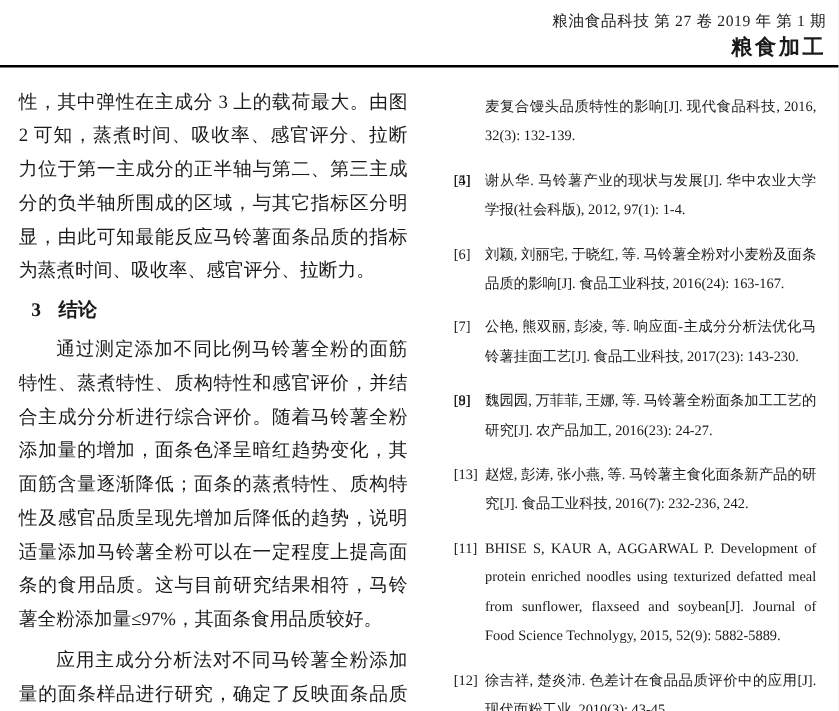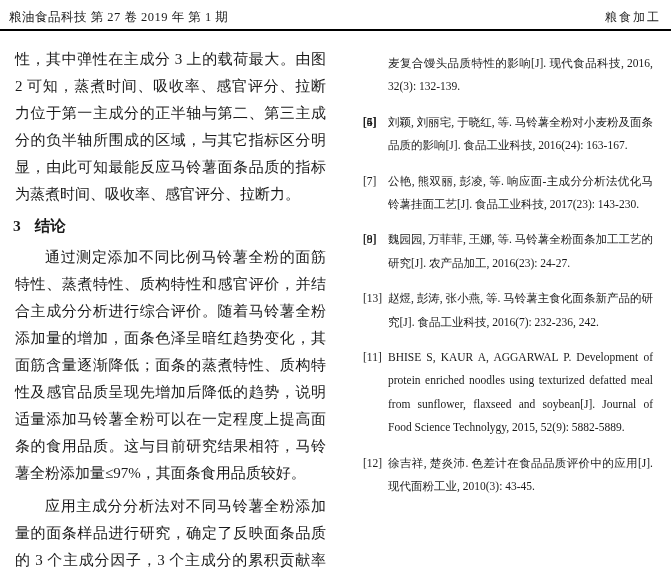--- a/index.html
+++ b/index.html
@@ -12,29 +12,30 @@
     color: #1a1a1a;
     font-family: "Liberation Serif", "DejaVu Serif", serif;
     overflow: hidden;
     box-sizing: border-box;
   }
   .header {
     display: flex;
     justify-content: space-between;
     align-items: flex-end;
     padding: 9px 10px 3px 9px;
+    flex-direction: column;
   }
   .header-left {
     font-size: 12.5px;
     letter-spacing: 0.5px;
     white-space: nowrap;
   }
   .header-right {
-    font-size: 12px;
-    font-weight: normal;
+    font-size: 17px;
+    font-weight: bold;
     letter-spacing: 2px;
     white-space: nowrap;
   }
   .header-rule {
     border: 0;
     border-top: 2px solid #000;
     margin: 0;
   }
   .body-cols {
     display: flex;
@@ -48,21 +49,21 @@
     font-size: 15px;
     line-height: 27px;
     text-align: justify;
     text-justify: inter-ideograph;
   }
   .col-left p { margin: 6px; }
   .col-left p.indent { text-indent: 2em; }
   .section-heading {
     font-size: 15.5px;
     font-weight: bold;
-    margin: 3px 0 3px 4px;
+    margin: 3px 0 3px 16px;
     line-height: 24px;
   }
   .section-heading .h-num { margin-right: 14px; }
   .col-right {
     width: 314px;
     flex: 0 0 314px;
     font-size: 11.5px;
     line-height: 23.4px;
     text-align: justify;
   }
@@ -108,20 +109,21 @@
       <ul class="ref-list">
         <li class="ref-item">
           <span class="ref-num"></span>
           <span>麦复合馒头品质特性的影响[J]. 现代食品科技, 2016, 32(3): 132-139.</span>
         </li>
         <li class="ref-item">
           <span class="ref-num">[4]</span>
         </li>
         <li class="ref-item">
           <span class="ref-num">[5]</span>
+          <span>谢从华. 马铃薯产业的现状与发展[J]. 华中农业大学学报(社会科版), 2012, 97(1): 1-4.</span>
         </li>
         <li class="ref-item">
           <span class="ref-num">[6]</span>
           <span>刘颖, 刘丽宅, 于晓红, 等. 马铃薯全粉对小麦粉及面条品质的影响[J]. 食品工业科技, 2016(24): 163-167.</span>
         </li>
         <li class="ref-item">
           <span class="ref-num">[7]</span>
           <span>公艳, 熊双丽, 彭凌, 等. 响应面-主成分分析法优化马铃薯挂面工艺[J]. 食品工业科技, 2017(23): 143-230.</span>
         </li>
         <li class="ref-item">

